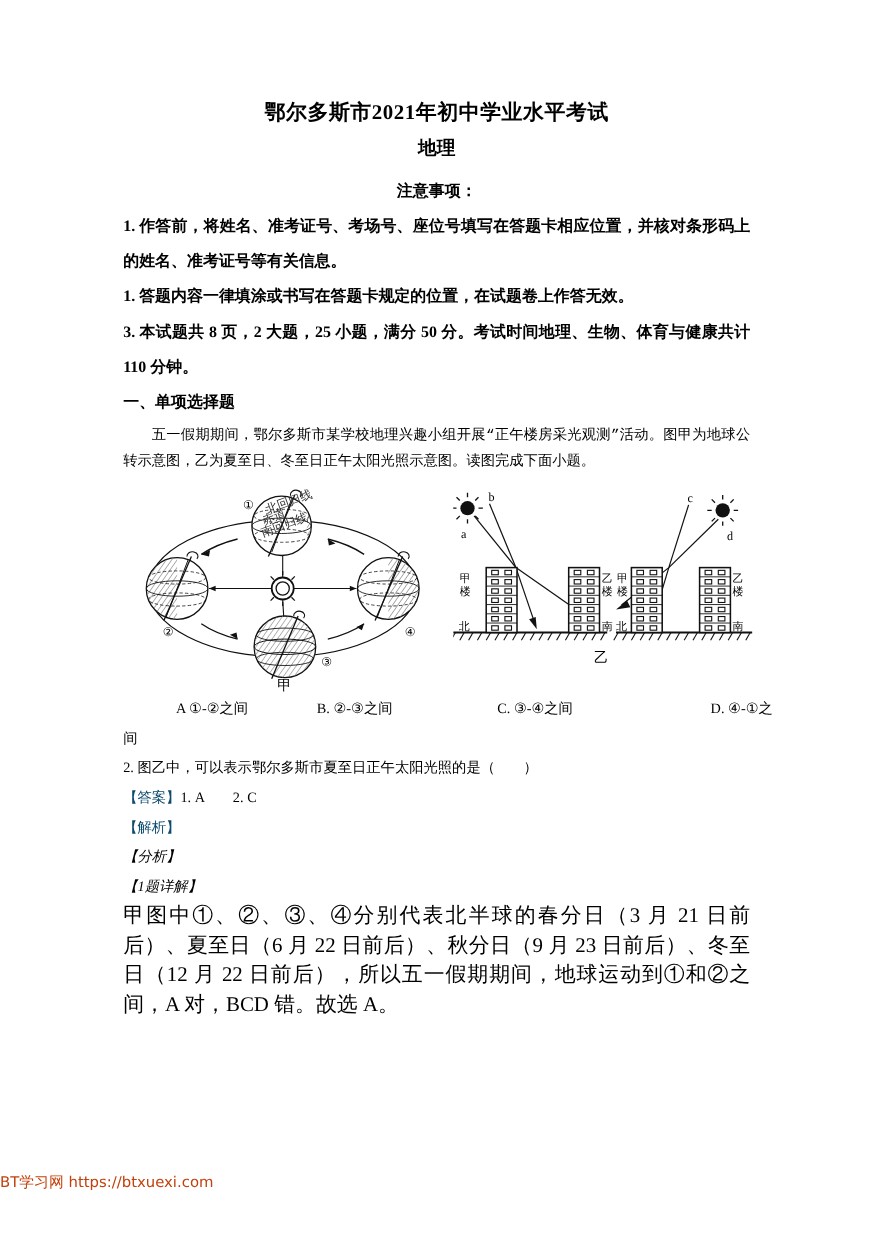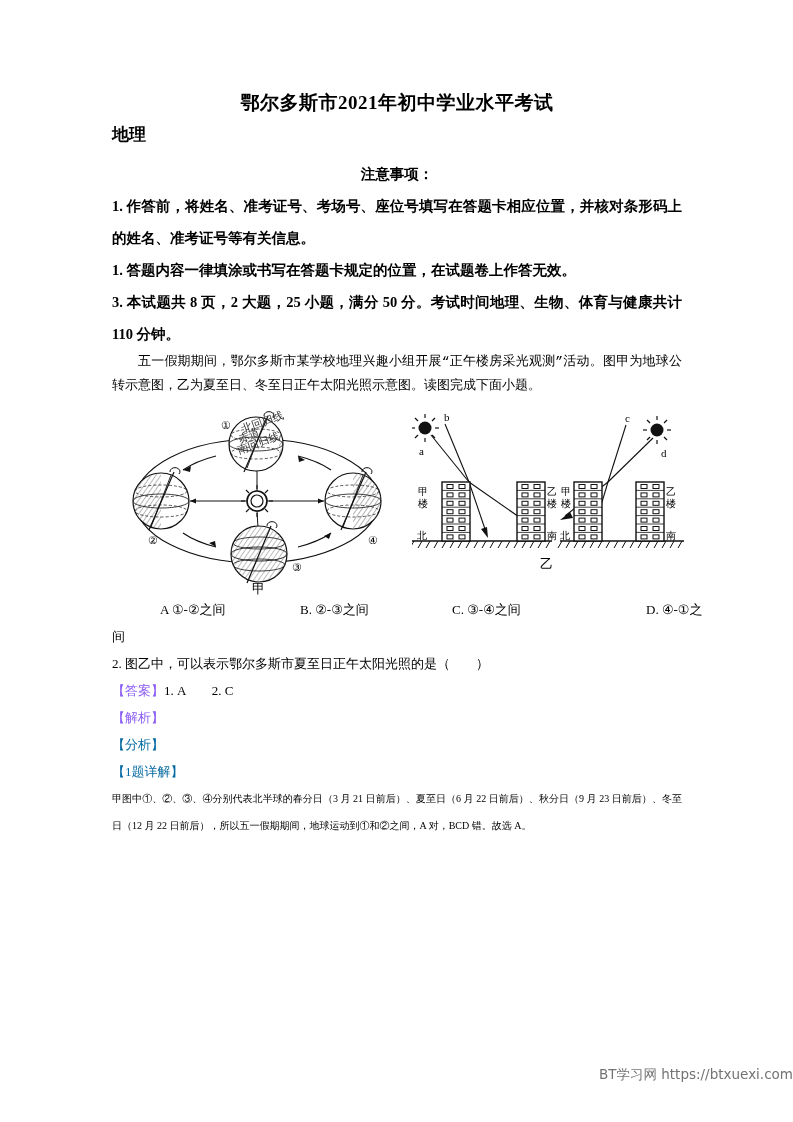--- a/index.html
+++ b/index.html
@@ -31,20 +31,21 @@
   
   .doc-title {
     text-align: center;
     font-size: 19px;
     font-weight: bold;
     letter-spacing: 0.5px;
     line-height: 30px;
     margin: 0 0 2px 0;
   }
   .doc-subtitle {
+    text-align: center;
     font-size: 17px;
     font-weight: bold;
     line-height: 30px;
     margin: 0 0 8px 0;
   }
 
   
   .notice-heading {
     font-size: 14.5px;
     font-weight: bold;
@@ -108,57 +109,58 @@
     font-size: 13px;
     line-height: 27px;
     height: 27px;
   }
   .opt {
     position: absolute;
     top: 0;
     white-space: nowrap;
   }
   .opt.o1 { left: 0px; margin-left: 48px; }
-  .opt.o2 { left: 188px; }
+  .opt.o2 { left: 176px; }
   .opt.o3 { left: 340px; }
   .opt.o4 { left: 534px; }
   .opt-wrap-tail {
     font-size: 13px;
     line-height: 27px;
     margin: 0;
   }
 
   
   .ans-line {
     font-size: 13px;
     line-height: 27px;
     margin: 0;
   }
   .tag-blue {
-    color: #8b5cf6;
+    color: #0c4a6e;
   }
   .tag-black {
-    color: #0369a1;
+    color: #000000;
+    font-style: italic;
   }
   .explain-p {
-    font-size: 10px;
+    font-size: 19px;
     line-height: 27px;
     margin: 0;
     text-align: justify;
   }
 
   
   .footer {
     position: absolute;
     left: 0;
     top: 1066px;
     width: 793px;
-    text-align: right;
+    text-align: left;
     font-size: 13.5px;
-    color: #737373;
+    color: #c2410c;
     font-family: "DejaVu Sans", sans-serif;
   }
 
   svg { display: block; }
   .vtext {
     font-size: 11px;
     font-family: "Liberation Serif", serif;
   }
 </style>
 </head>
@@ -169,20 +171,21 @@
   <div class="content">
 
     <div class="doc-title">鄂尔多斯市2021年初中学业水平考试</div>
     <div class="doc-subtitle">地理</div>
 
     <div class="notice-heading">注意事项：</div>
     <div class="notice-item">1. 作答前，将姓名、准考证号、考场号、座位号填写在答题卡相应位置，并核对条形码上的姓名、准考证号等有关信息。</div>
     <div class="notice-item">1. 答题内容一律填涂或书写在答题卡规定的位置，在试题卷上作答无效。</div>
     <div class="notice-item">3. 本试题共 8 页，2 大题，25 小题，满分 50 分。考试时间地理、生物、体育与健康共计 110 分钟。</div>
 
+    <div class="section-heading">一、单项选择题</div>
 
     <div class="stem">五一假期期间，鄂尔多斯市某学校地理兴趣小组开展“正午楼房采光观测”活动。图甲为地球公转示意图，乙为夏至日、冬至日正午太阳光照示意图。读图完成下面小题。</div>
 
     <div class="figures">
 
       <div class="fig-jia">
         <svg width="290" height="190" viewBox="0 0 290 190">
           <defs>
             <pattern id="hatch" width="4" height="4" patternTransform="rotate(35)" patternUnits="userSpaceOnUse">
               <line x1="0" y1="0" x2="0" y2="4" stroke="#888" stroke-width="1.6"></line>

